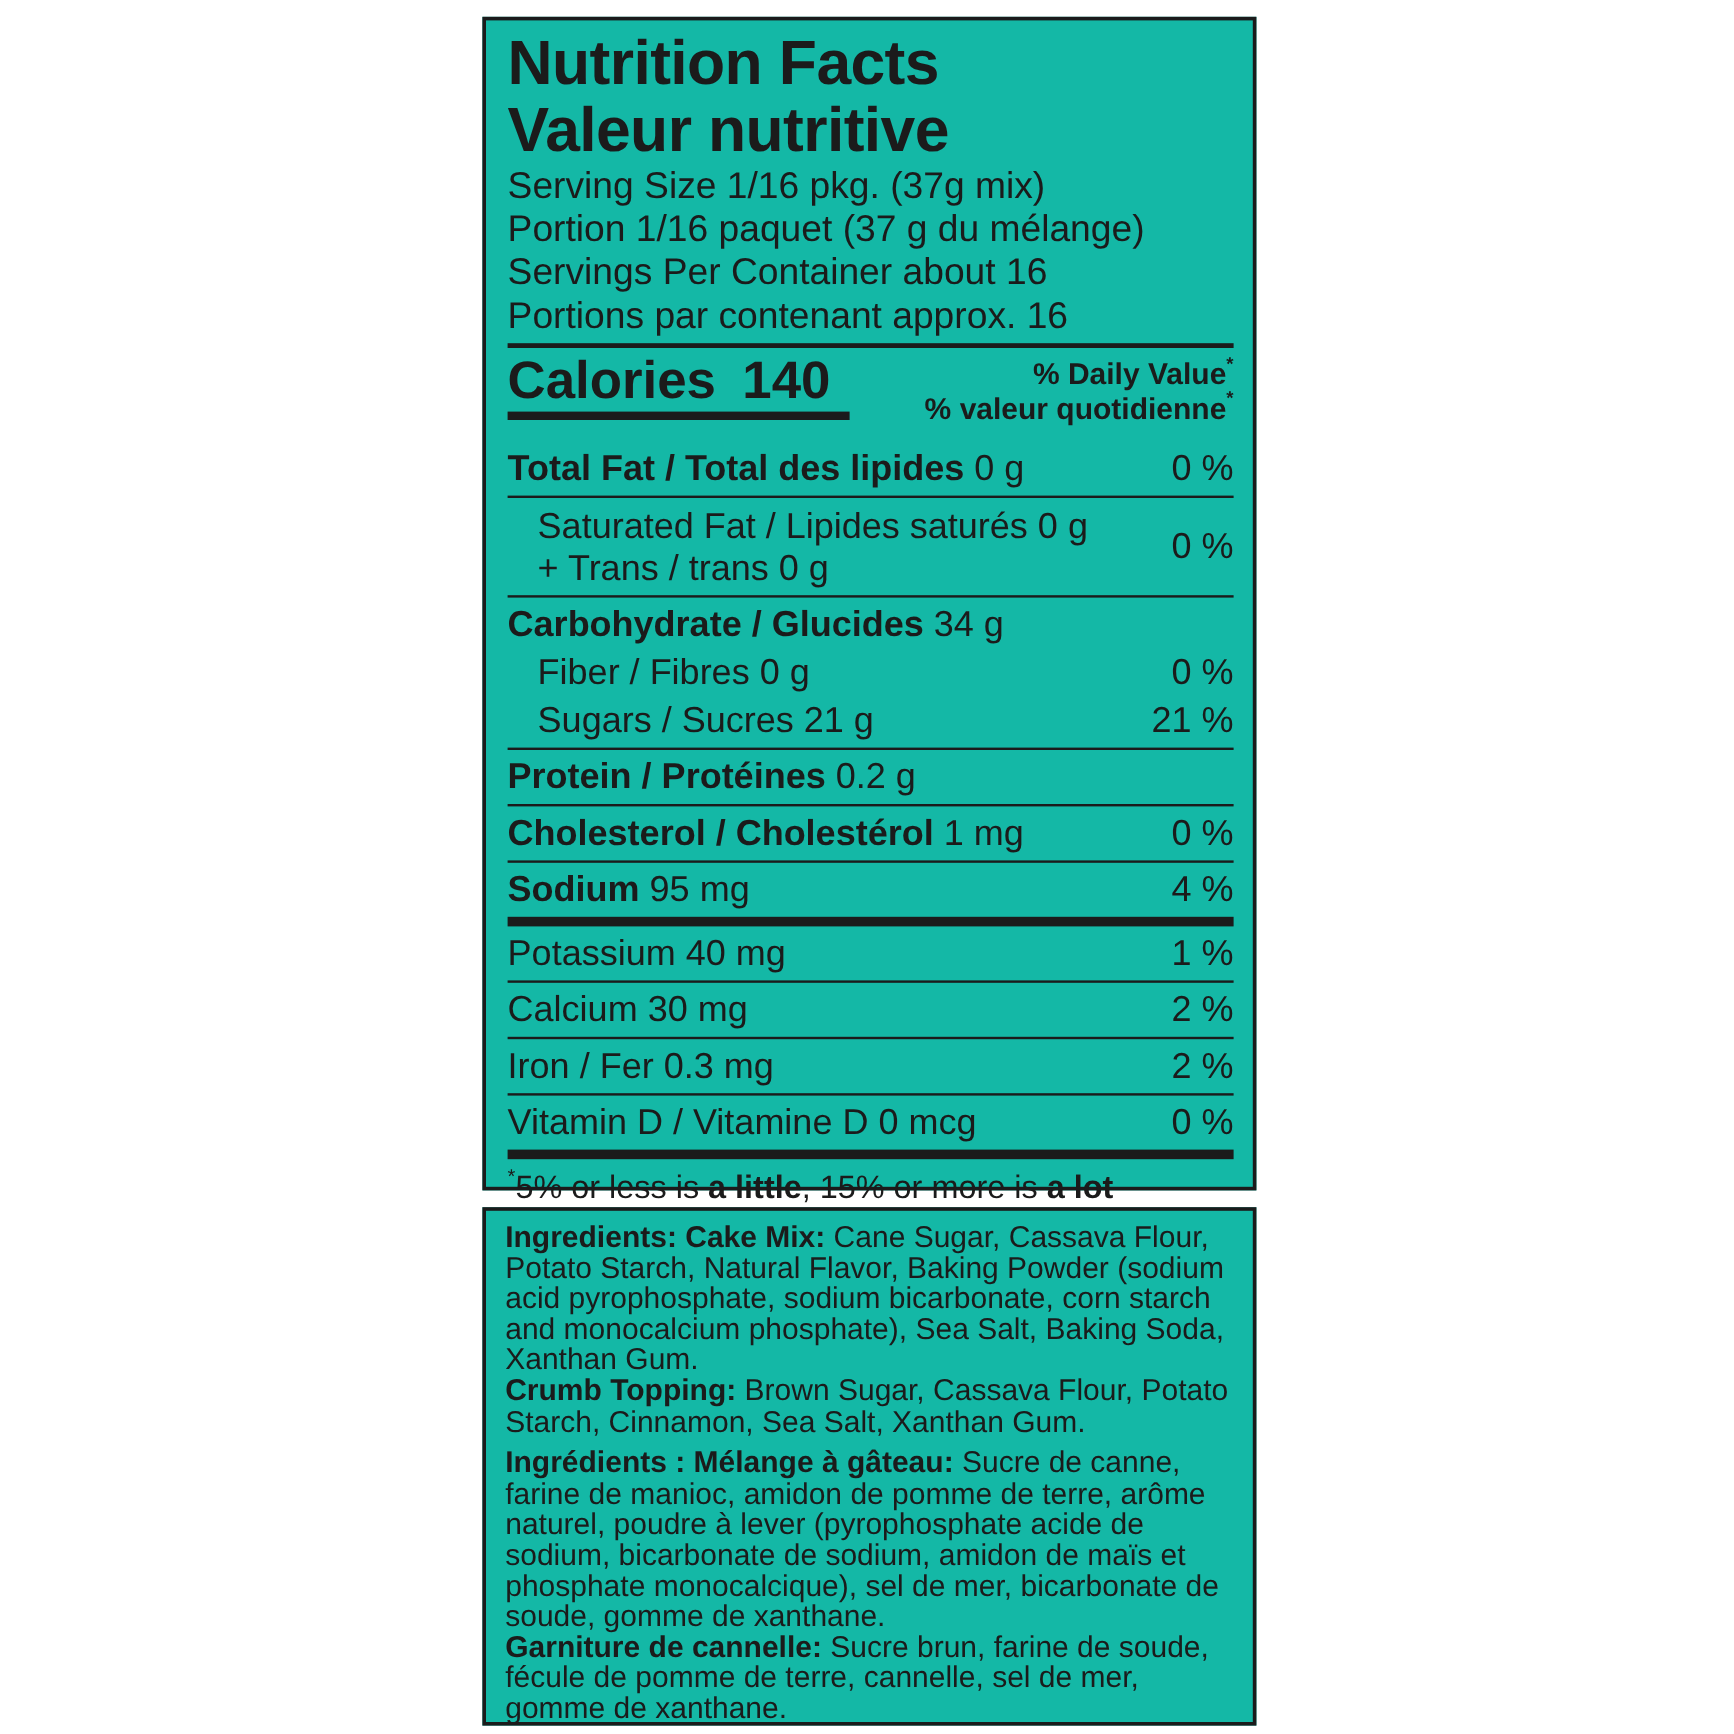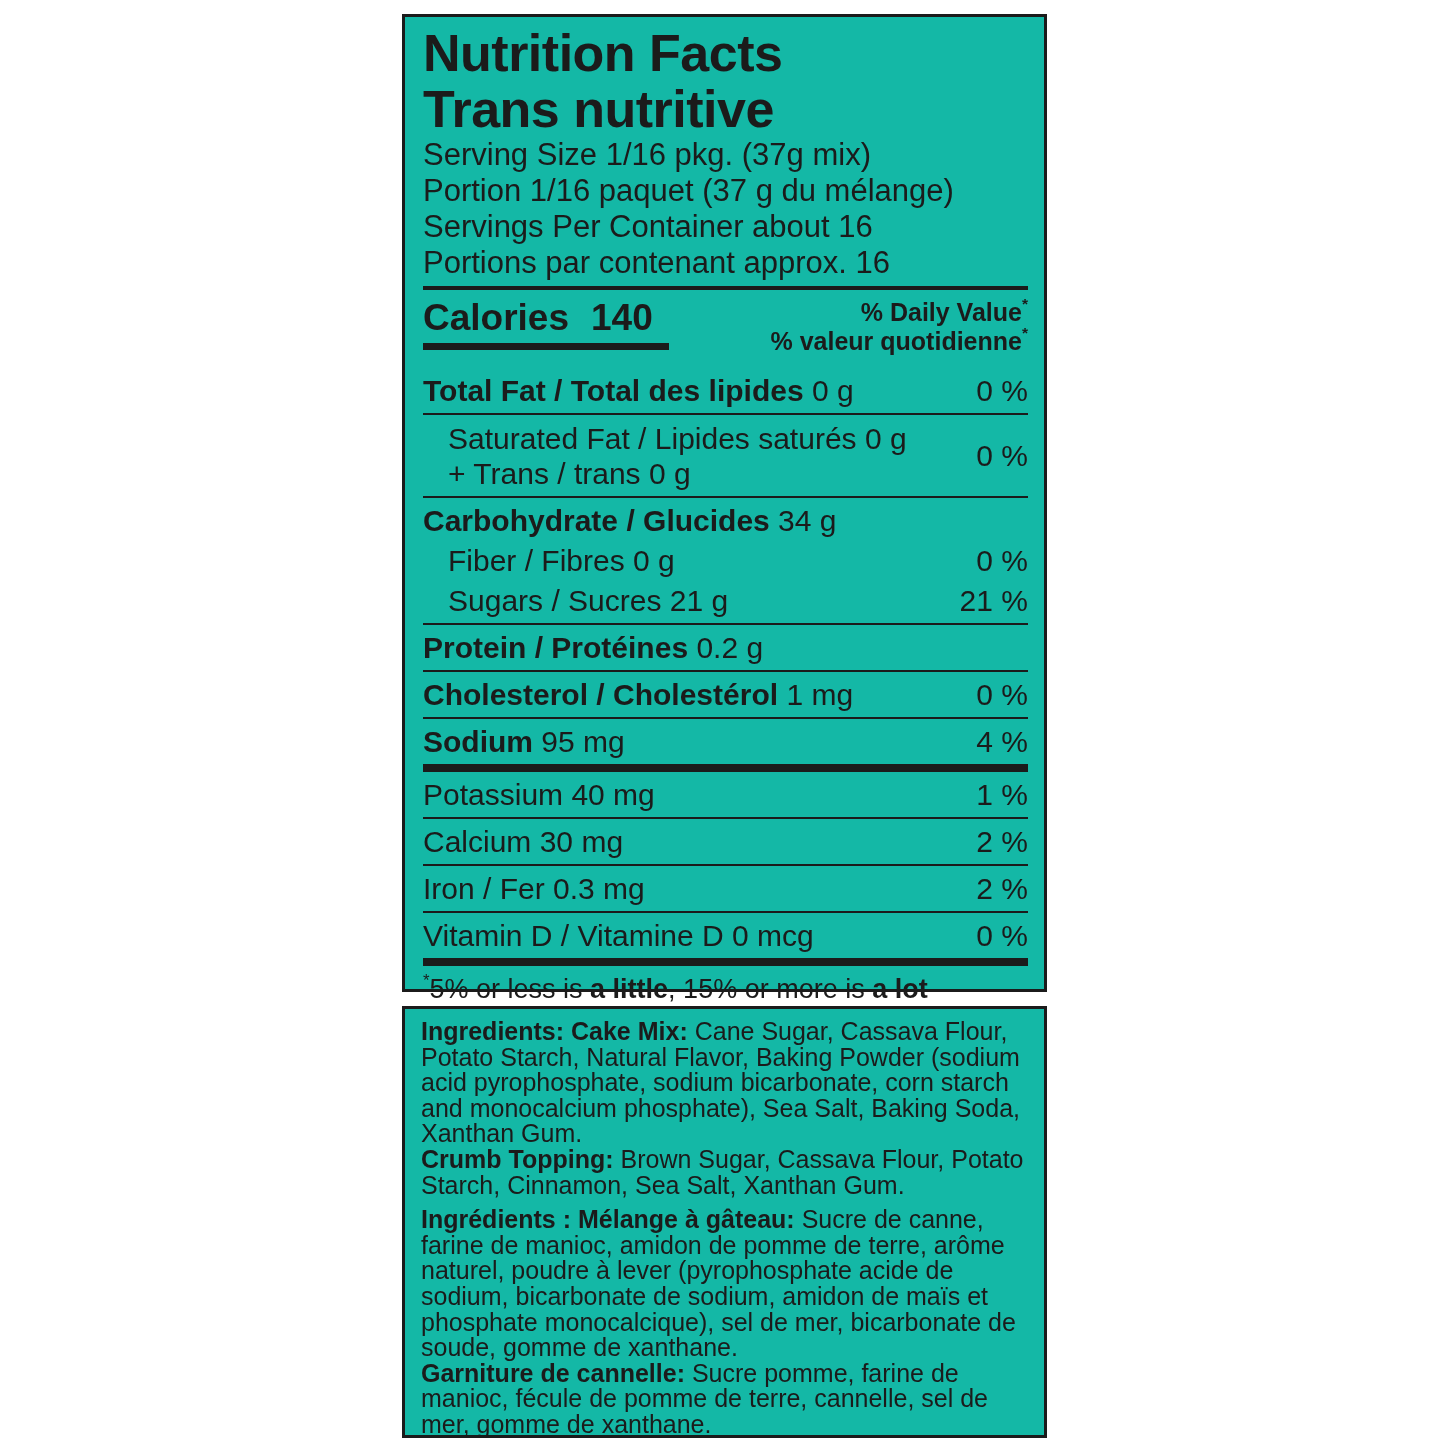--- a/index.html
+++ b/index.html
@@ -13,21 +13,21 @@
     border:3px solid #1b1b1b;background:#14b8a6;
   }
   #nf-panel{top:14px;height:978px;padding:8px 16px 8px 18px;}
   #ing-panel{top:1006px;height:432px;padding:10px 14px 8px 16px;}
 
   .nf-title{font-size:52px;font-weight:bold;line-height:56px;margin:0;letter-spacing:-0.5px;}
   .serving-line{font-size:31px;line-height:36px;}
   .rule-med{border-top:4px solid #1b1b1b;margin-top:5px;}
 
   .cal-row{display:flex;justify-content:space-between;align-items:flex-start;padding-top:6px;height:72px;}
-  .cal-text{display:inline-block;font-size:37px;font-weight:bold;line-height:44px;
+  .cal-text{display:inline-block;font-size:44px;font-weight:bold;line-height:44px;
             border-bottom:7px solid #1b1b1b;padding:0 16px 3px 0;}
   .cal-value{margin-left:22px;}
   .dv-block{text-align:right;font-size:25px;font-weight:bold;line-height:29px;padding-top:2px;}
   sup{font-size:0.62em;position:relative;top:-0.15em;line-height:0;}
 
   .rows{font-size:30px;}
   .row{display:flex;justify-content:space-between;align-items:center;
        border-bottom:2px solid #1b1b1b;padding:6px 0 5px;}
   .row.nosep{border-bottom:none;padding:6px 0 0;}
   .row.thick{border-bottom:8px solid #1b1b1b;justify-content:space-between;}
@@ -41,21 +41,21 @@
   .ing + .ing{margin-top:0;}
   #fr-cake{margin-top:9px;}
   b{font-weight:bold;}
 </style>
 </head>
 <body>
 
 <div class="panel" id="nf-panel">
 
   <h1 class="nf-title">Nutrition Facts</h1>
-  <h1 class="nf-title">Trans nutritive</h1>
+  <h1 class="nf-title">Valeur nutritive</h1>
 
   <div class="serving-line">Serving Size 1/16 pkg. (37g mix)</div>
   <div class="serving-line">Portion 1/16 paquet (37 g du mélange)</div>
   <div class="serving-line">Servings Per Container about 16</div>
   <div class="serving-line">Portions par contenant approx. 16</div>
 
   <div class="rule-med"></div>
 
   <div class="cal-row">
     <div class="cal-text">
@@ -140,15 +140,15 @@
 </div>
 
 <div class="panel" id="ing-panel">
 
   <p class="ing"><b>Ingredients: Cake Mix:</b><span> Cane Sugar, Cassava Flour, Potato Starch, Natural Flavor, Baking Powder (sodium acid pyrophosphate, sodium bicarbonate, corn starch and monocalcium phosphate), Sea Salt, Baking Soda, Xanthan Gum.</span></p>
 
   <p class="ing"><b>Crumb Topping:</b><span> Brown Sugar, Cassava Flour, Potato Starch, Cinnamon, Sea Salt, Xanthan Gum.</span></p>
 
   <p class="ing" id="fr-cake"><b>Ingrédients : Mélange à gâteau:</b><span> Sucre de canne, farine de manioc, amidon de pomme de terre, arôme naturel, poudre à lever (pyrophosphate acide de sodium, bicarbonate de sodium, amidon de maïs et phosphate monocalcique), sel de mer, bicarbonate de soude, gomme de xanthane.</span></p>
 
-  <p class="ing"><b>Garniture de cannelle:</b><span> Sucre pomme, farine de manioc, fécule de pomme de terre, cannelle, sel de mer, gomme de xanthane.</span></p>
+  <p class="ing"><b>Garniture de cannelle:</b><span> Sucre brun, farine de soude, fécule de pomme de terre, cannelle, sel de mer, gomme de xanthane.</span></p>
 
 </div>
 
 </body></html>

